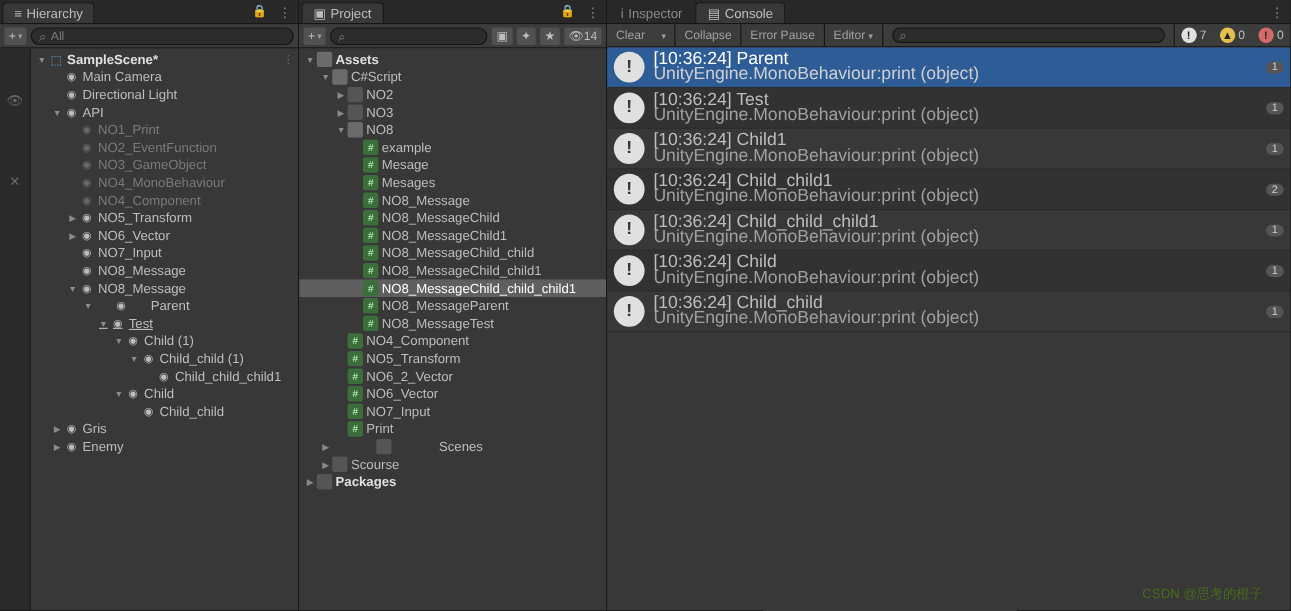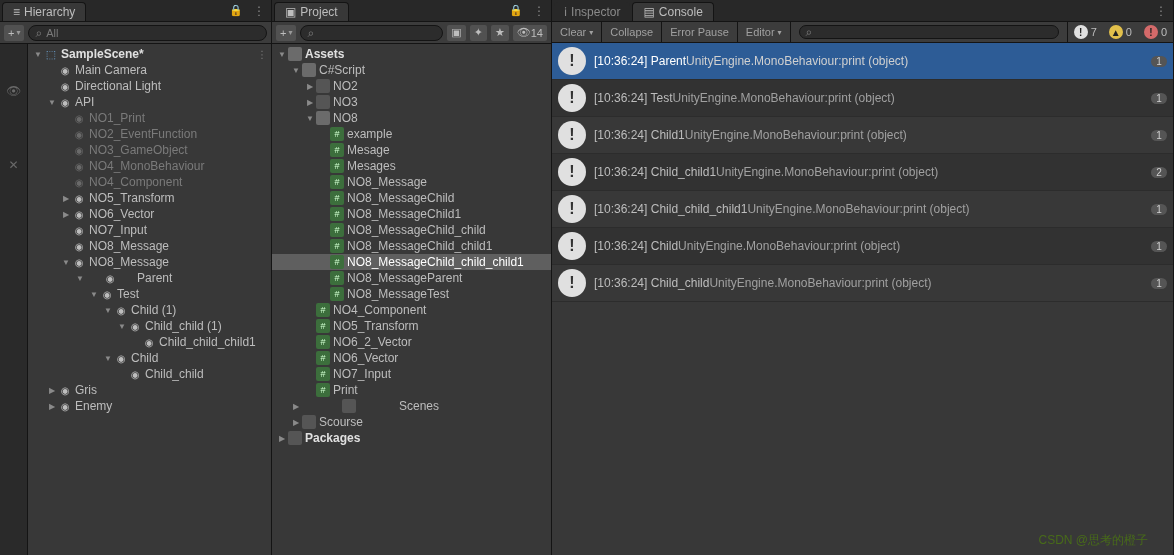--- a/index.html
+++ b/index.html
@@ -43,34 +43,34 @@
   .ico.cs{background:#3c6e3c;border-radius:2px;}
   .ico.cs::before{content:"#"; color:#d0ffd0; font-size:9px;}
   .lbl { }
   .lbl.dim{color:#7a7a7a;}
   .lbl.bold{font-weight:bold; color:#e0e0e0;}
   .row .tail{margin-left:auto; color:#7a7a7a; padding-right:4px; font-size:10px;}
 
   
   .console-toolbar { height:21px; display:flex; align-items:center; background:#3c3c3c; border-bottom:1px solid #141414; font-size:11px; }
   .ctl { padding:0 8px; height:100%; display:flex; align-items:center; border-right:1px solid #141414; color:#a0a0a0; }
-  .ctl.btn2{background:#3c3c3c;}
+  .ctl.btn2{background:#3c3c3c;gap:12px;}
   .badge { display:flex; align-items:center; padding:0 6px; gap:3px; color:#bdbdbd; }
   .badge .bico{ width:14px;height:14px;border-radius:50%; display:flex;align-items:center;justify-content:center;color:#222;font-weight:bold;font-size:10px;}
   .bico.info{background:#e0e0e0;}
   .bico.warn{background:#e2c04b;}
   .bico.err{background:#d46a6a;}
 
   .console-list{flex:1; overflow:auto; background:#383838;}
   .entry{display:flex; align-items:center; padding:4px 6px; border-bottom:1px solid #2c2c2c;}
   .entry.alt{background:#323232;}
   .entry.sel{background:#2d5c96; color:#fff;}
   .entry .eico{width:28px;height:28px;border-radius:50%;background:#e0e0e0;color:#333;display:flex;align-items:center;justify-content:center;margin-right:8px;font-size:9px;flex-shrink:0;}
   .entry .eico .mark{font-weight:bold;font-size:16px;}
-  .entry .etext{display:flex; flex-direction:row; line-height:14px; font-size:12px;}
+  .entry .etext{display:flex; flex-direction:column; line-height:14px; font-size:16px;}
   .entry .etext .sub{color:#a0a0a0;}
   .entry.sel .etext .sub{color:#d0d0d0;}
   .entry .ecount{margin-left:auto; background:#555; border-radius:8px; min-width:16px; padding:0 5px; text-align:center; font-size:10px; color:#d0d0d0;}
 
   .sidegutter{width:28px;background:#2a2a2a;border-right:1px solid #141414;display:flex;flex-direction:column;align-items:center; padding-top:40px; gap:60px; color:#6a6a6a;font-size:12px;}
   .hwrap{display:flex;flex:1;overflow:hidden;}
 
   .watermark{position:absolute; right:26px; bottom:6px; color:#4d7c0f; font-size:12px; opacity:.75; pointer-events:none;}
 </style>
 </head>
@@ -169,21 +169,21 @@
           <div class="row" style="padding-left: 32px;">
             <span class="arrow open"></span>
             <span class="ico go"></span>
             <span class="lbl">NO8_Message</span>
           </div>
           <div class="row" style="padding-left: 46px; gap: 17px;">
             <span class="arrow open"></span>
             <span class="ico go"></span>
             <span class="lbl">Parent</span>
           </div>
-          <div class="row" style="padding-left: 60px;">
+          <div class="row" style="padding-left: 60px; text-decoration: underline;">
             <span class="arrow open"></span>
             <span class="ico go"></span>
             <span class="lbl">Test</span>
           </div>
           <div class="row" style="padding-left: 74px;">
             <span class="arrow open"></span>
             <span class="ico go"></span>
             <span class="lbl">Child (1)</span>
           </div>
           <div class="row" style="padding-left: 88px;">

